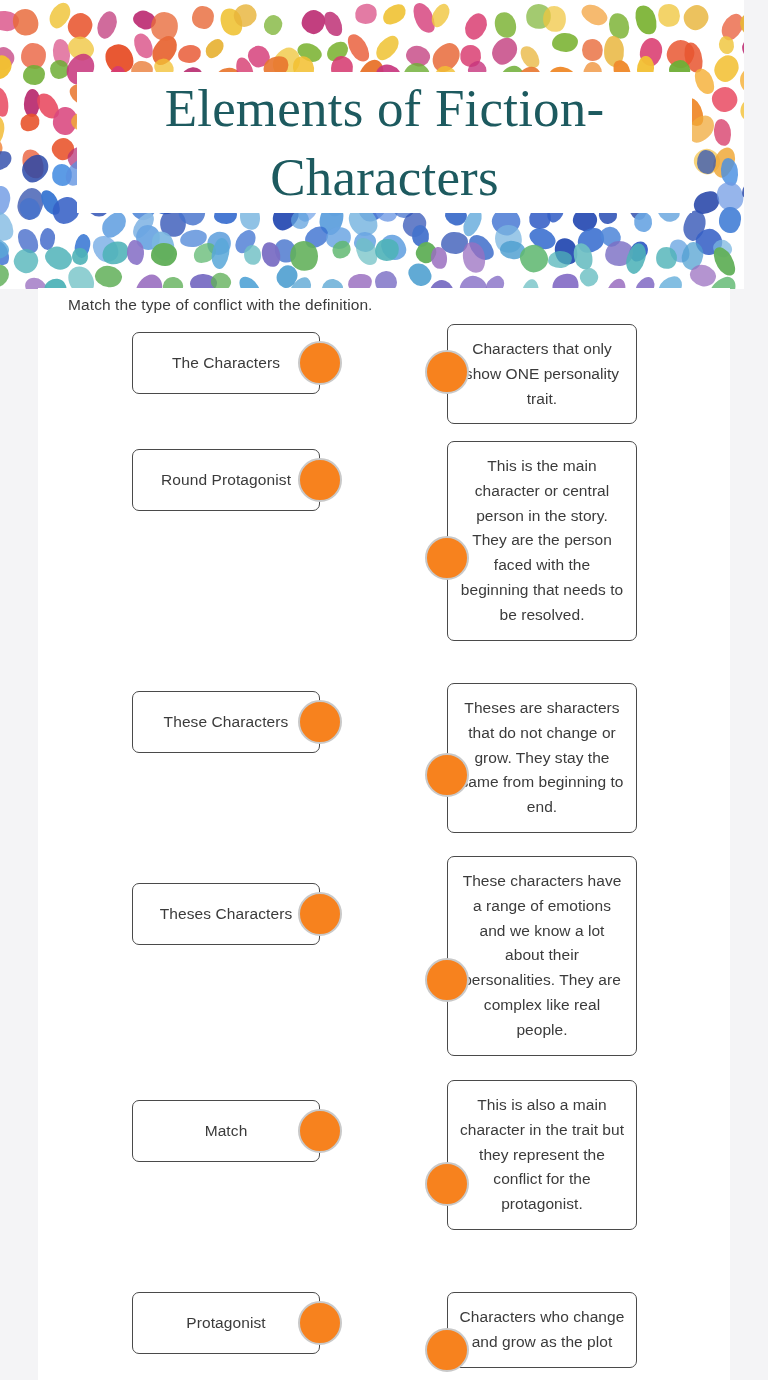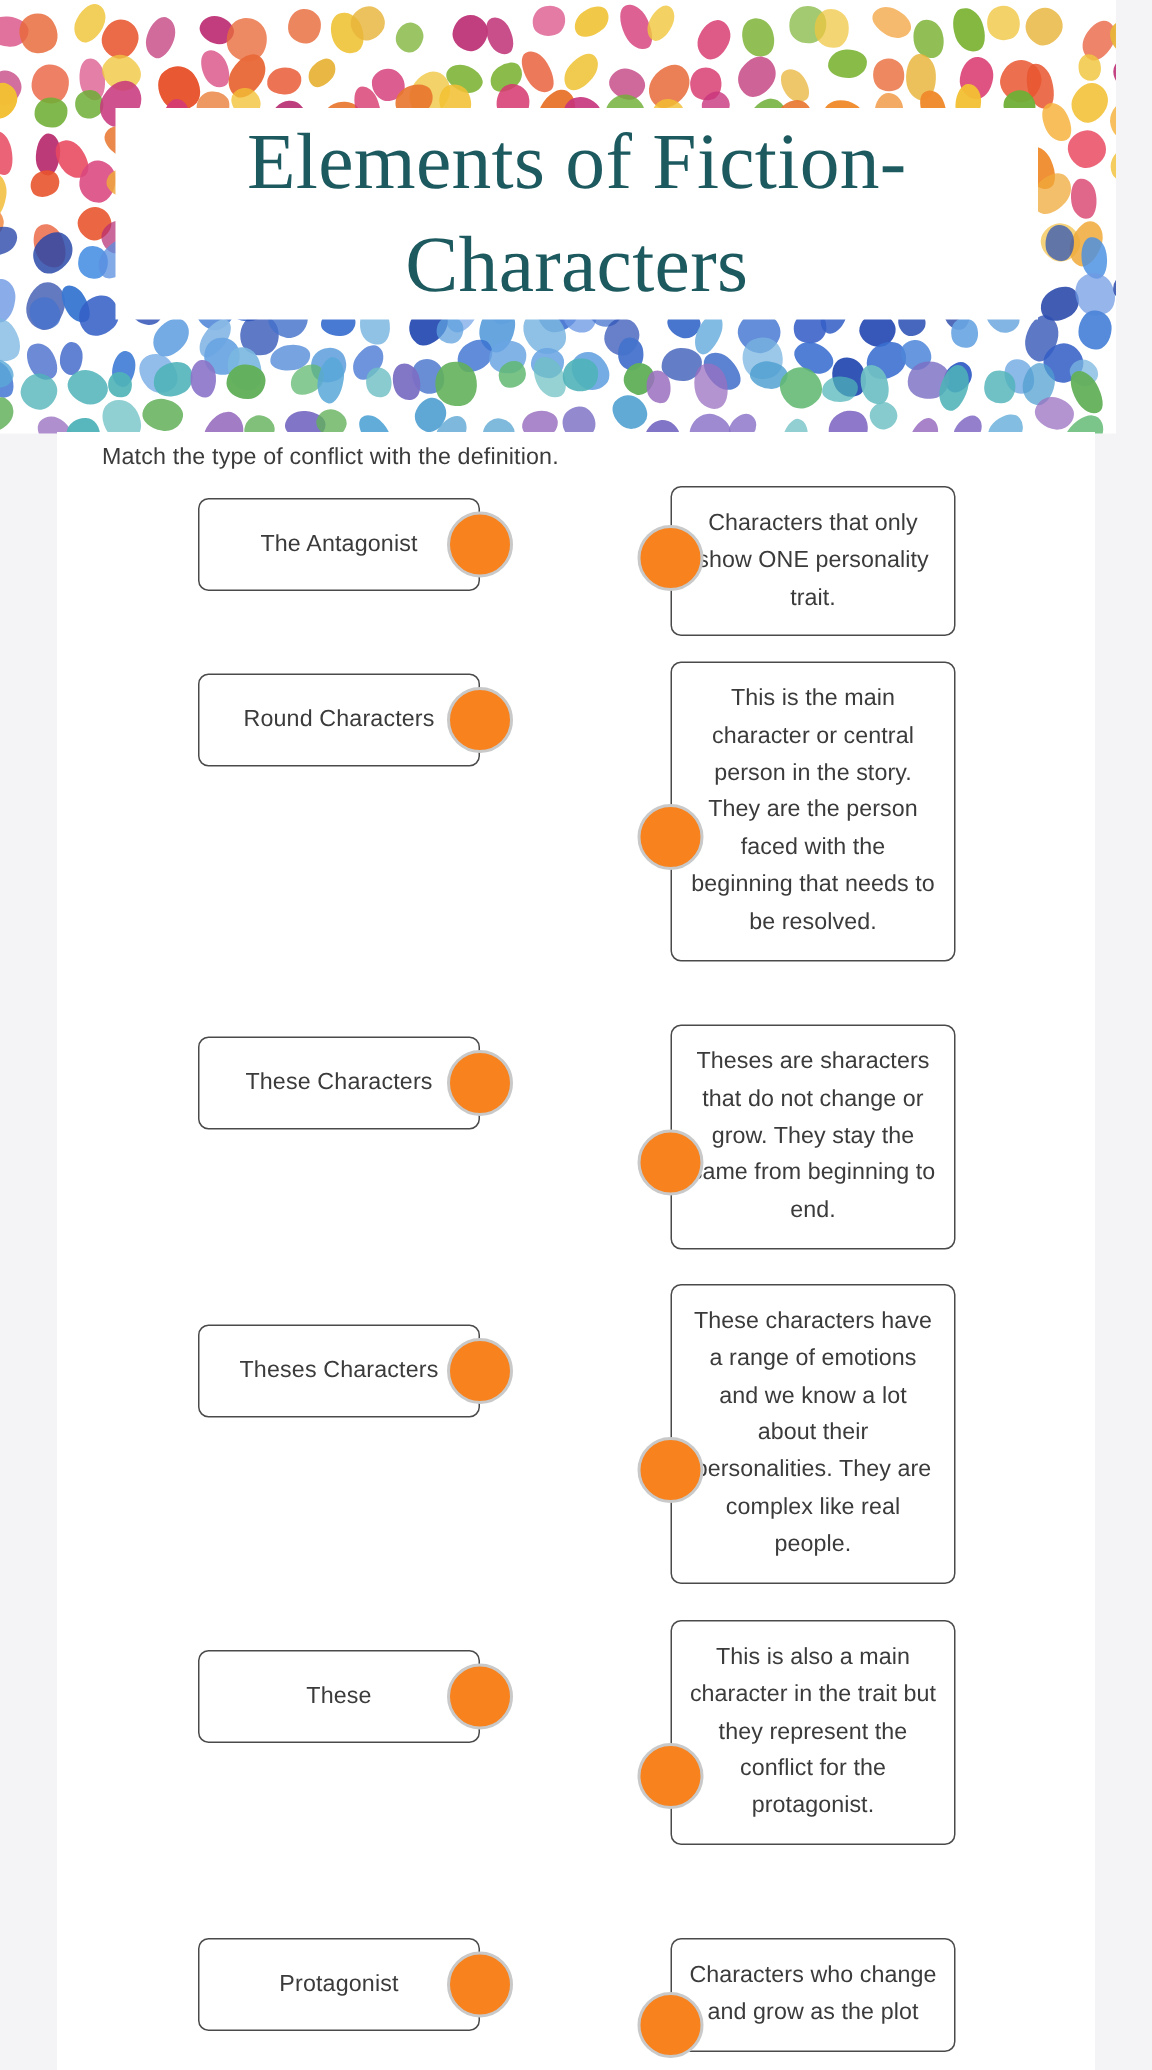--- a/index.html
+++ b/index.html
@@ -423,37 +423,37 @@
       </div>
     <div id="titlecard">
       <div id="title">Elements of Fiction-Characters</div>
     </div>
   </div>
 
   <div id="sheet">
     <div id="instruction">Match the type of conflict with the definition.</div>
     <div id="rows">
         <div class="lbox" style="top: 44px;">
-          <span>The Antagonist</span>
+          <span>The Characters</span>
         </div>
         <div class="dot l" style="top: 53px; background: rgb(247, 130, 30);"></div>
         <div class="lbox" style="top: 161px;">
-          <span>Round Characters</span>
+          <span>Round Protagonist</span>
         </div>
         <div class="dot l" style="top: 170px; background: rgb(247, 130, 30);"></div>
         <div class="lbox" style="top: 403px;">
           <span>These Characters</span>
         </div>
         <div class="dot l" style="top: 412px; background: rgb(247, 130, 30);"></div>
         <div class="lbox" style="top: 595px;">
           <span>Theses Characters</span>
         </div>
         <div class="dot l" style="top: 604px; background: rgb(247, 130, 30);"></div>
         <div class="lbox" style="top: 812px;">
-          <span>These</span>
+          <span>Match</span>
         </div>
         <div class="dot l" style="top: 821px; background: rgb(247, 130, 30);"></div>
         <div class="lbox" style="top: 1004px;">
           <span>Protagonist</span>
         </div>
         <div class="dot l" style="top: 1013px; background: rgb(247, 130, 30);"></div>
         <div class="rbox" style="top: 36px;">
           <span>Characters that only show ONE personality trait.</span>
         </div>
         <div class="rbox" style="top: 153px;">

